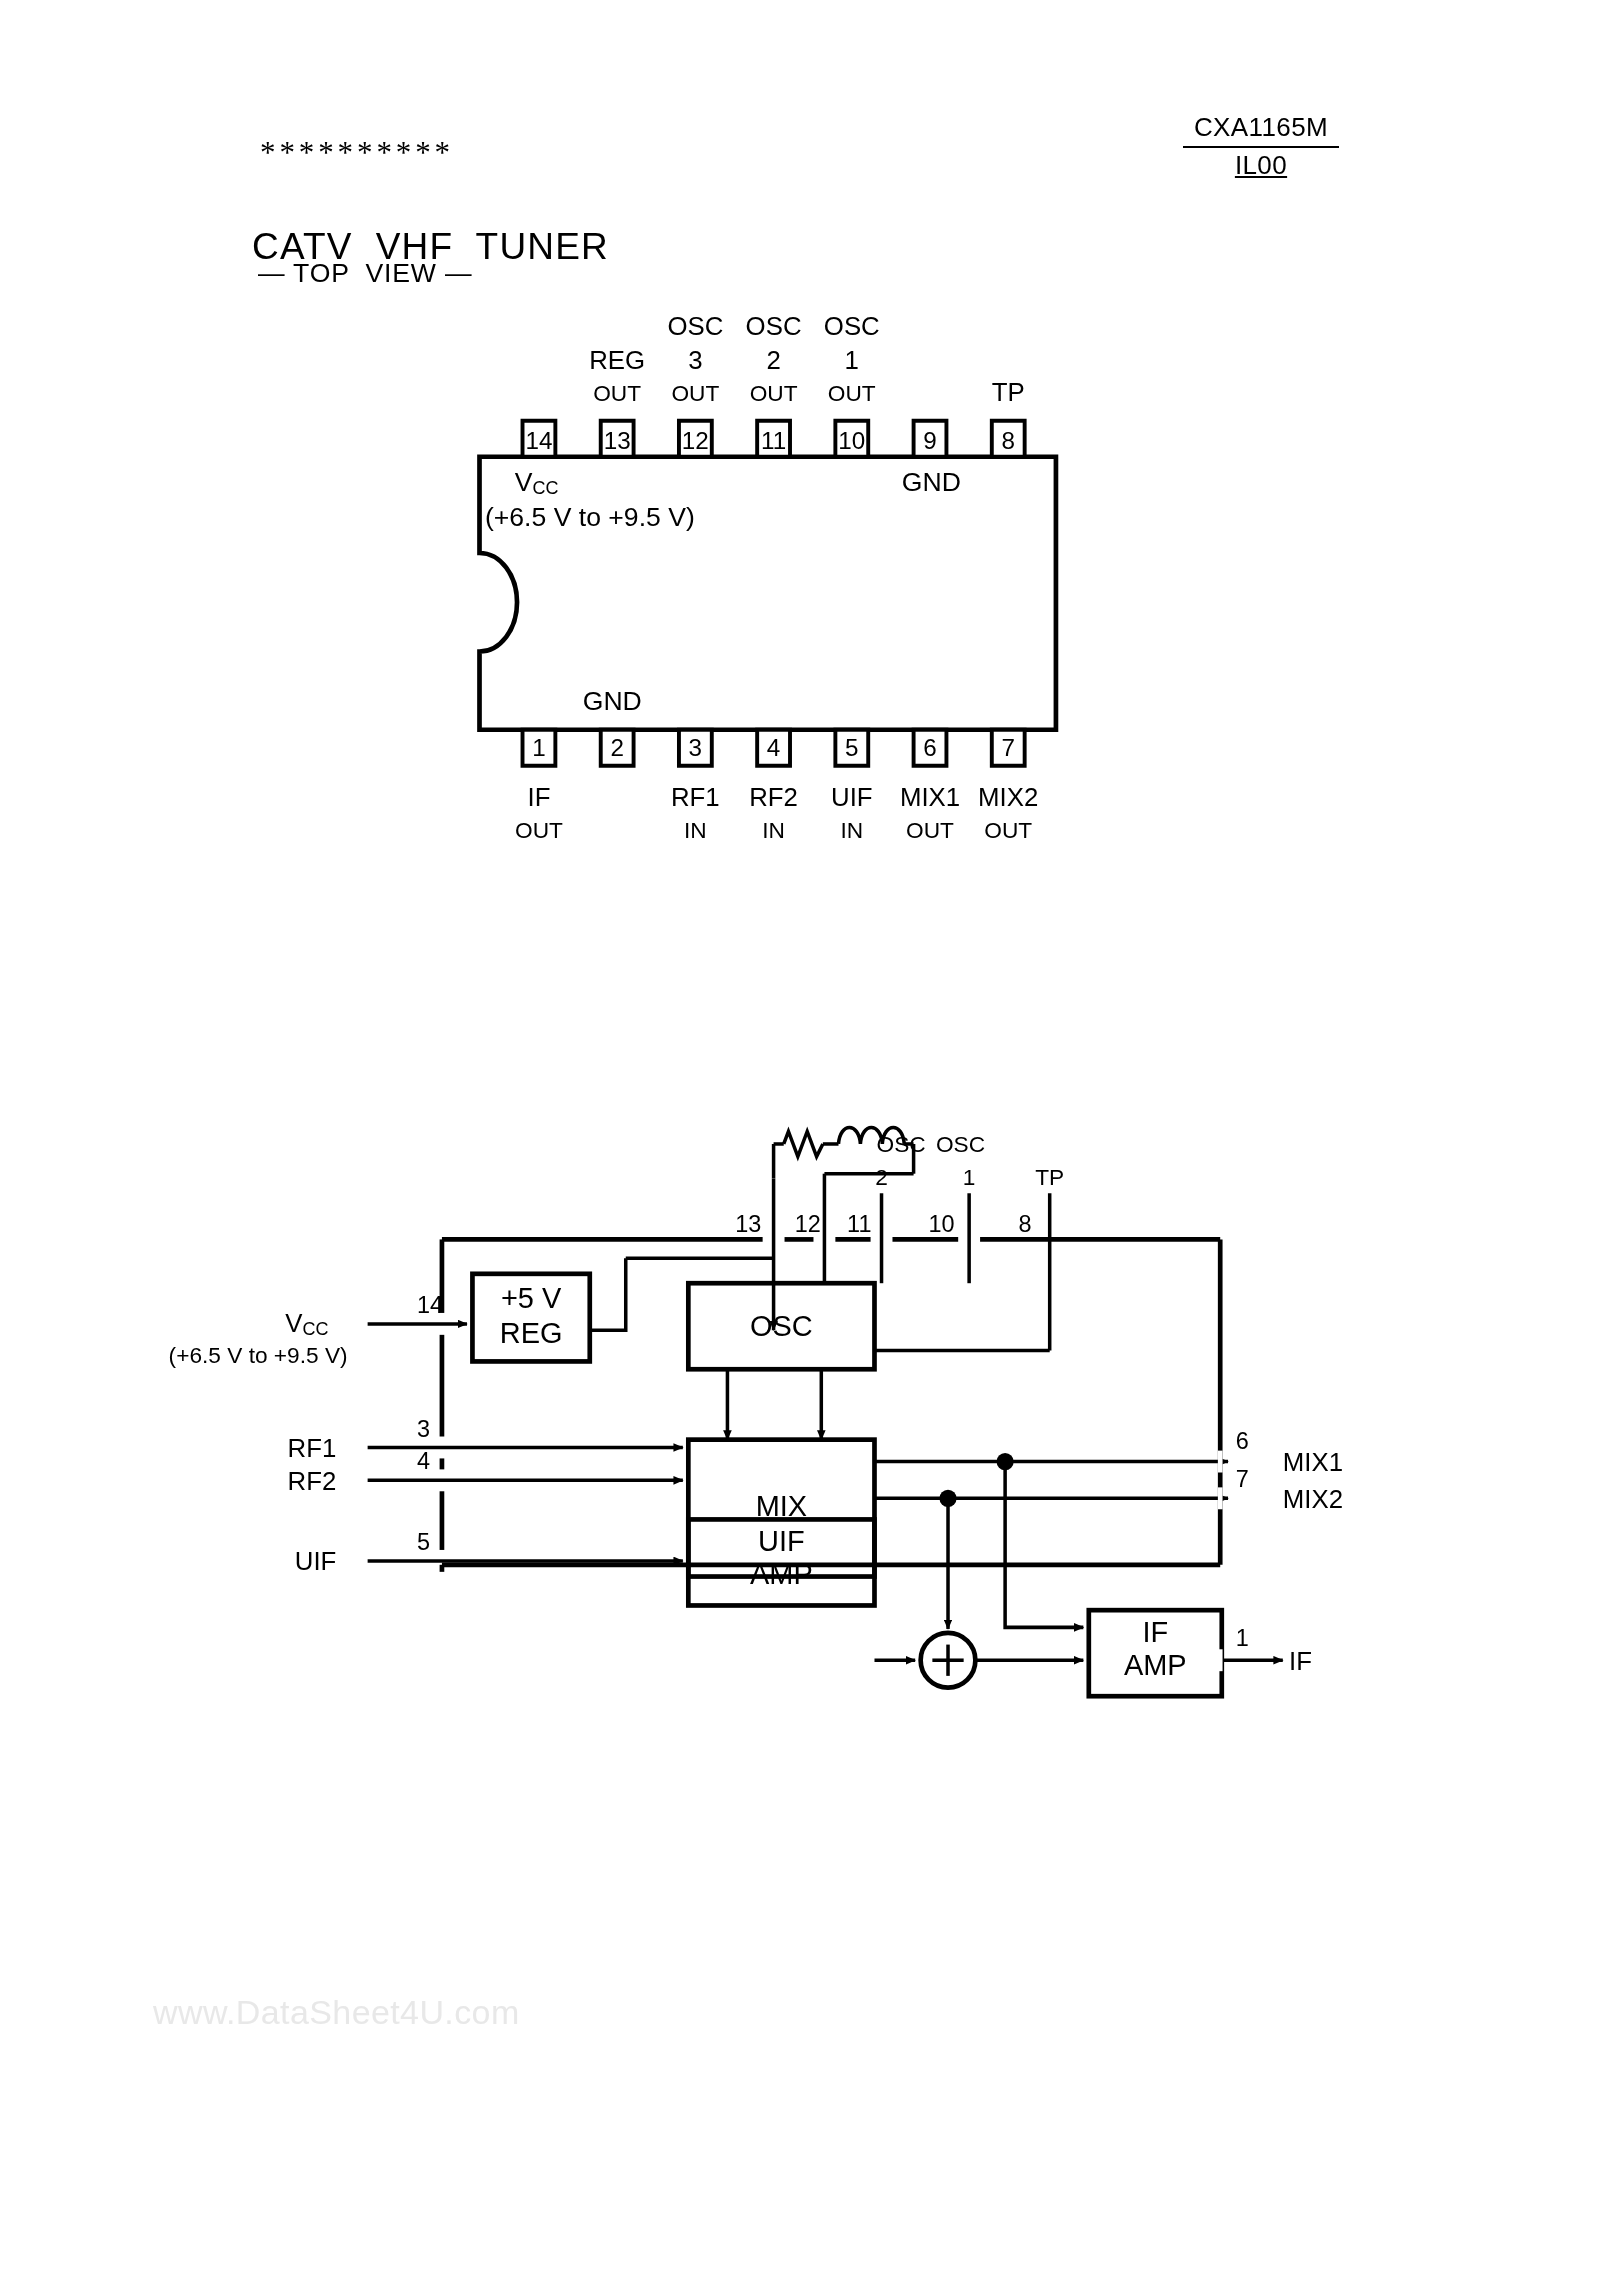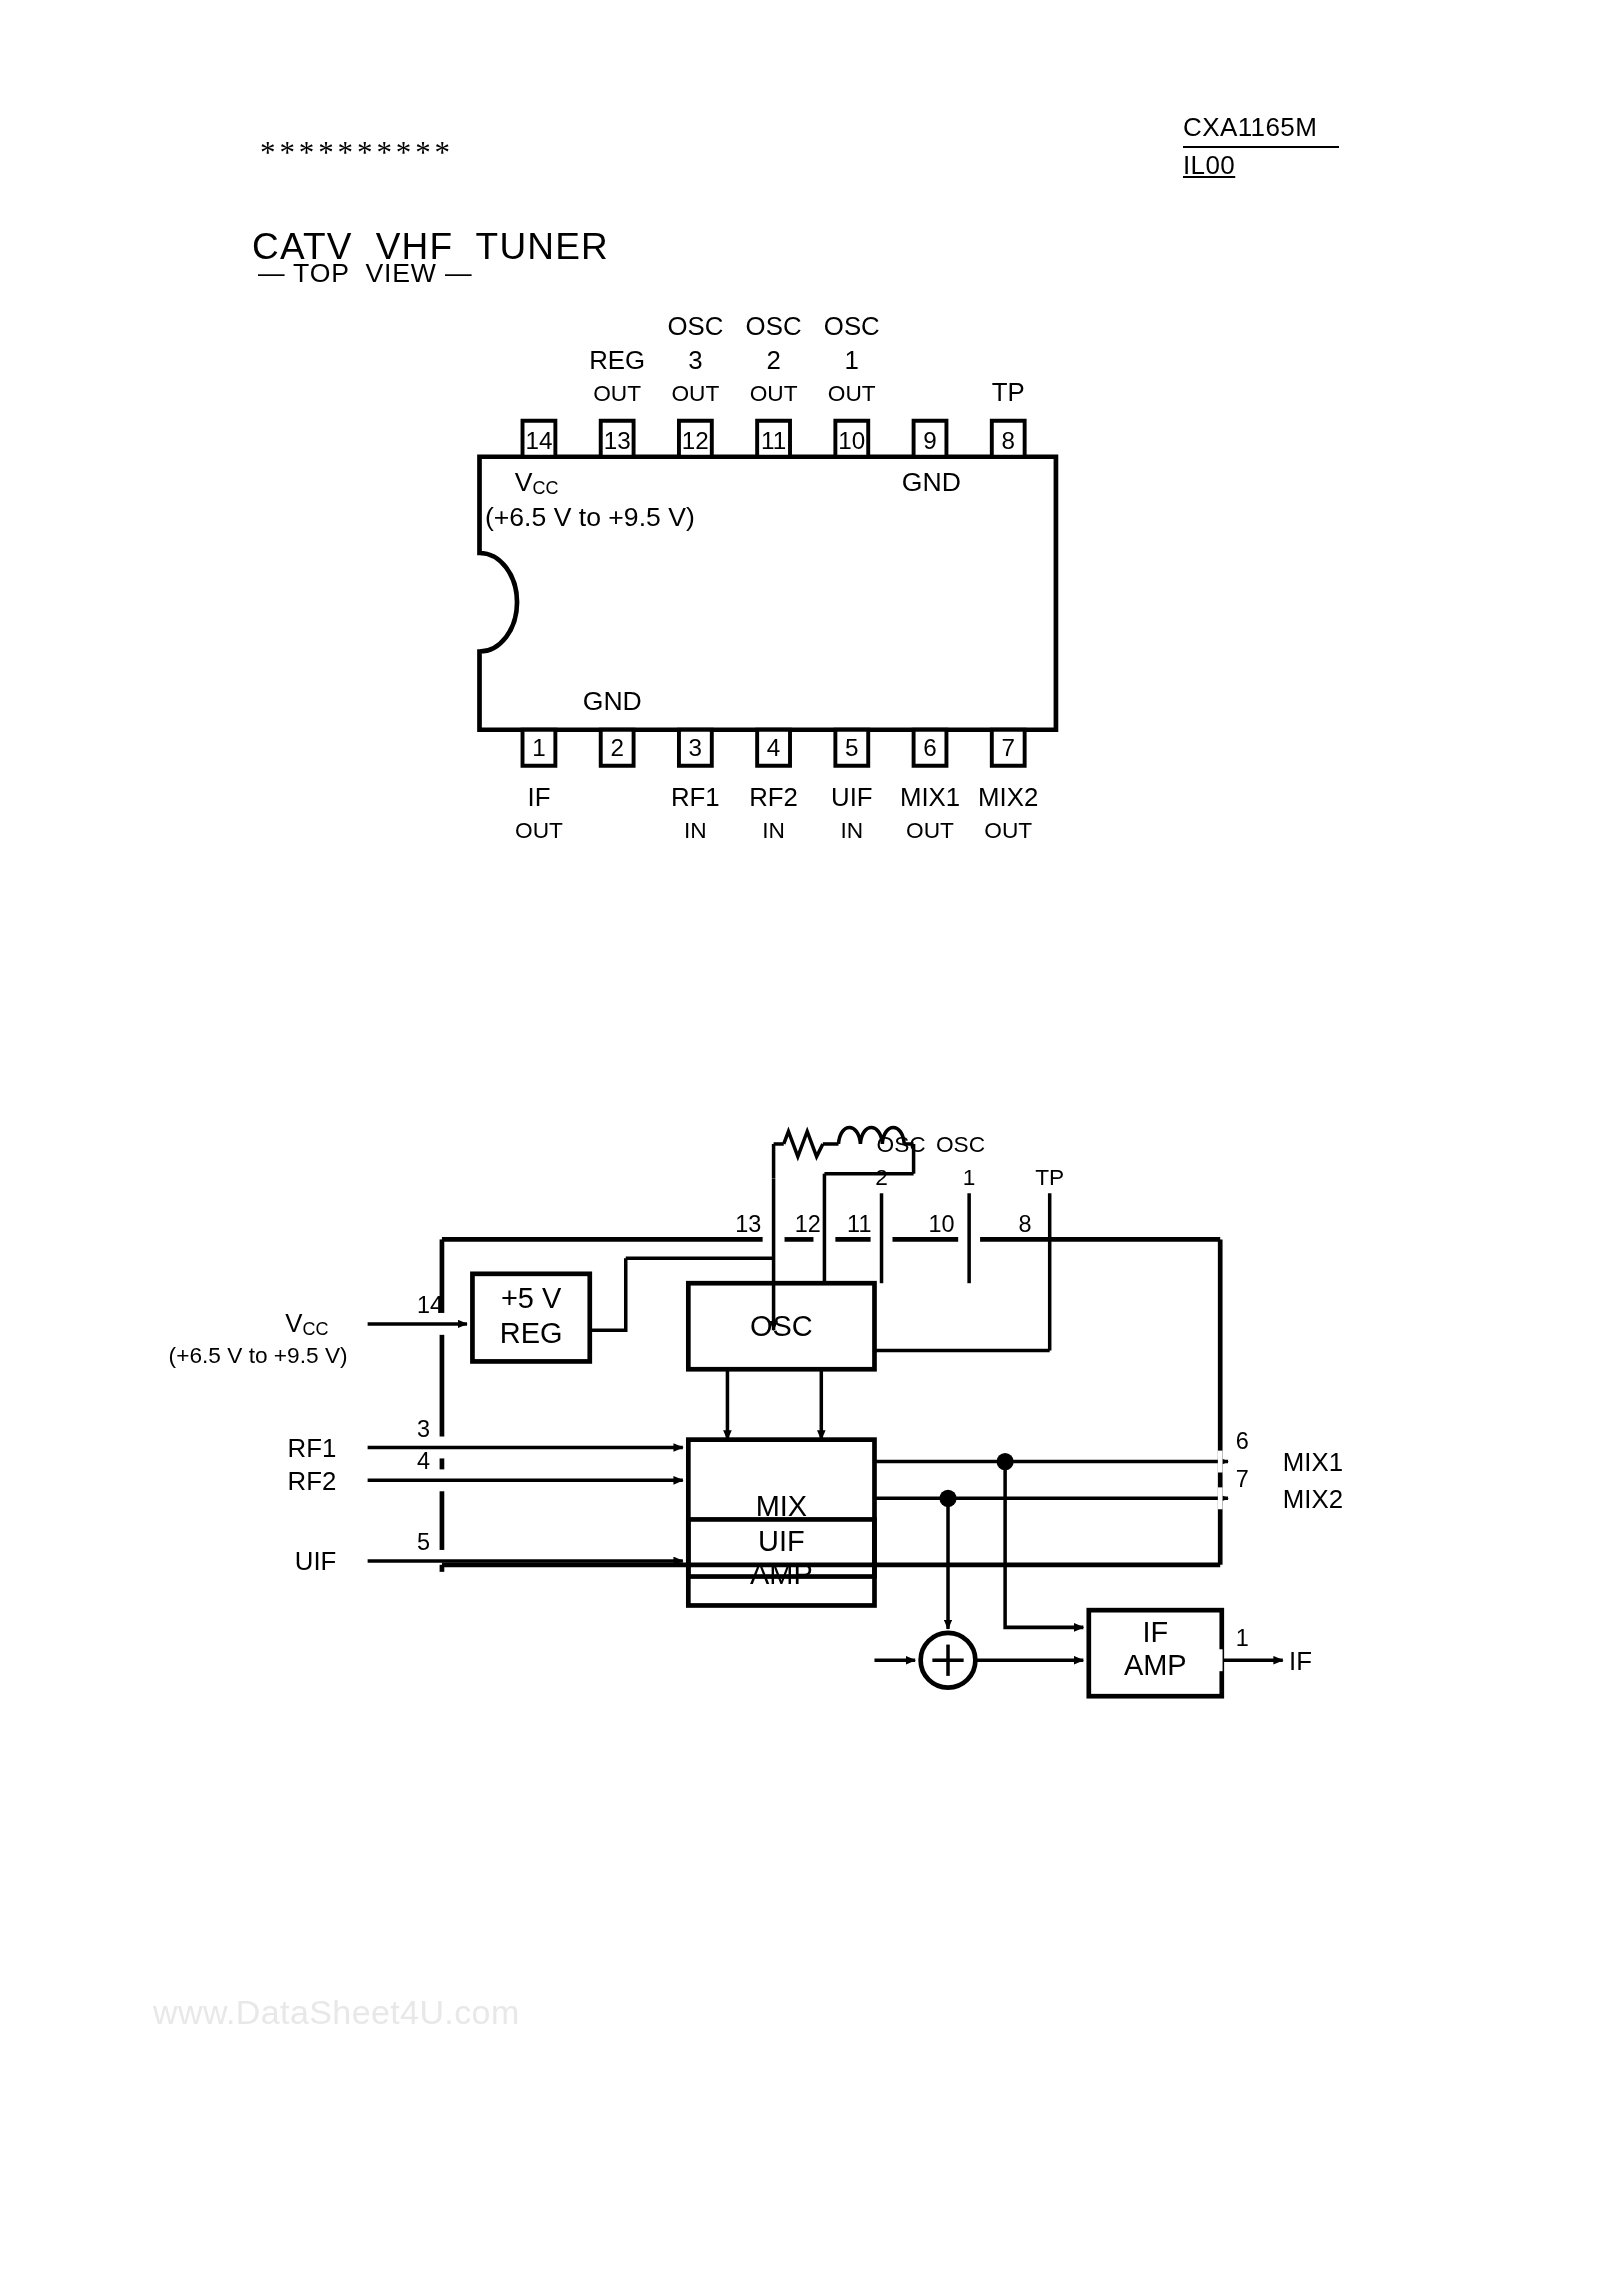--- a/index.html
+++ b/index.html
@@ -18,21 +18,21 @@
   .page {
     position: absolute;
     inset: 0;
   }
   
   .part-number-block {
     position: absolute;
     left: 1183px;
     top: 111px;
     width: 156px;
-    text-align: left;
+    text-align: center;
   }
   .part-number {
     font-size: 26px;
     line-height: 33px;
     letter-spacing: 0.4px;
     border-bottom: 2.3px solid #000;
     padding-bottom: 1.6px;
     display: block;
   }
   .part-suffix {

